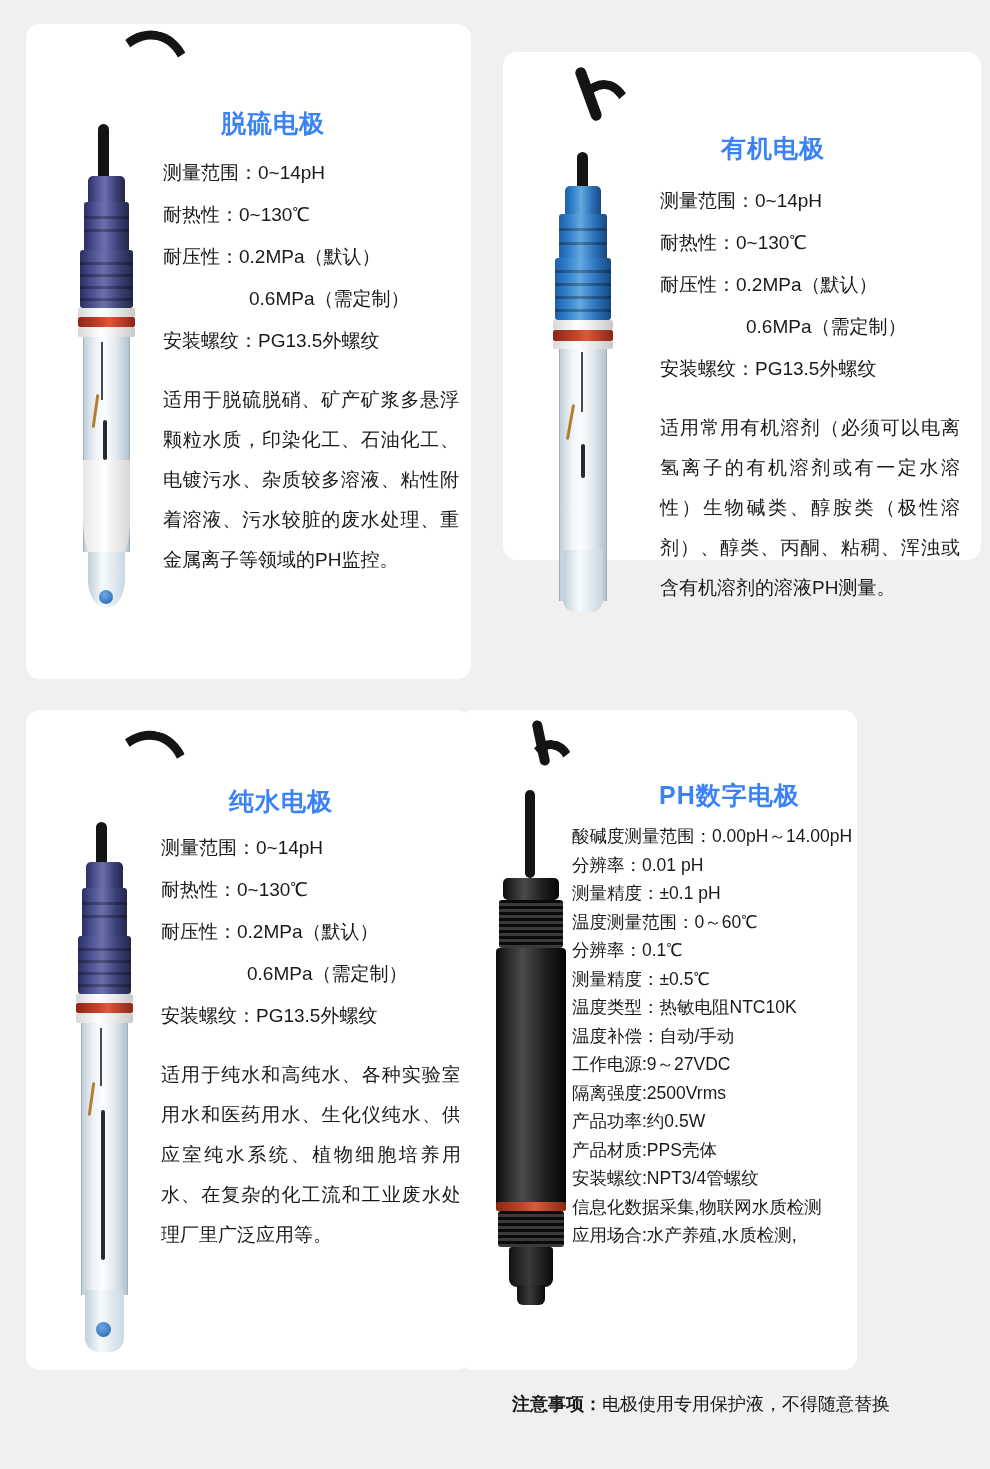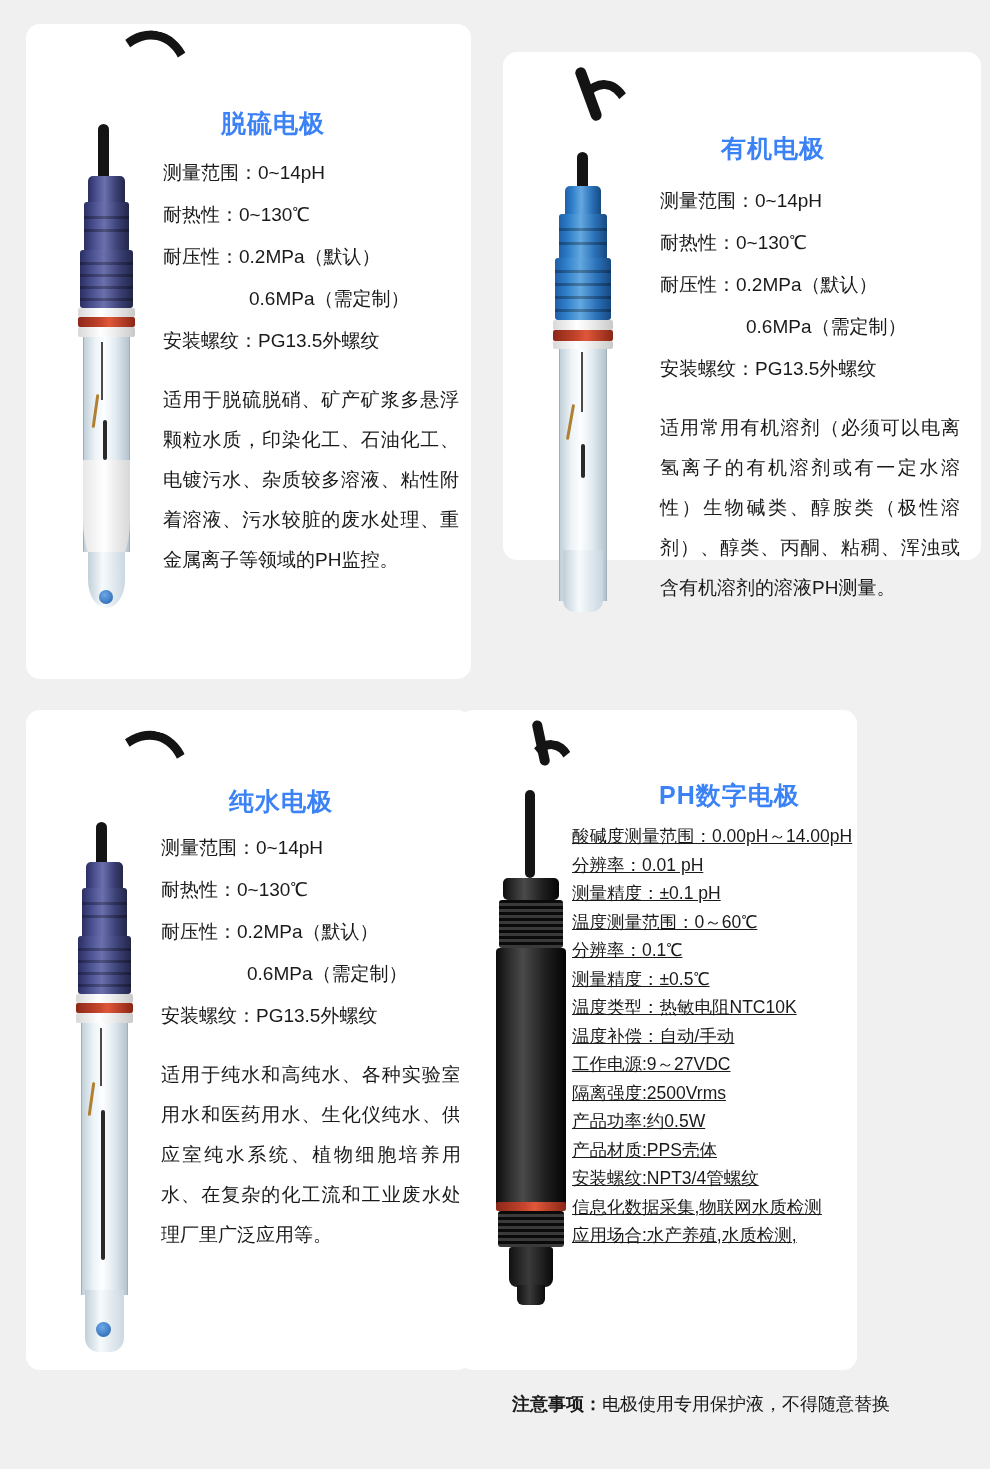--- a/index.html
+++ b/index.html
@@ -48,21 +48,20 @@
   .desc {
     font-size: 19px;
     line-height: 40px;
     text-align: justify;
   }
 
   
   .dspec {
     position: absolute;
     color: #1a1a1a;
-    text-decoration: underline;
   }
   .dspec-line {
     font-size: 17.5px;
     line-height: 28.5px;
     white-space: nowrap;
   }
   .dspec-line .small { font-size: 13.5px; }
 
   .note {
     position: absolute;

